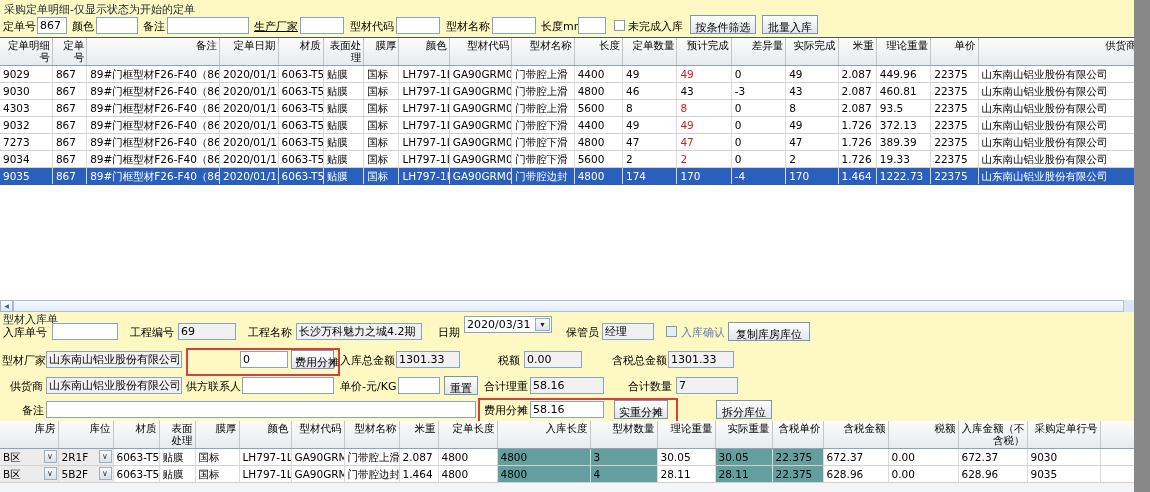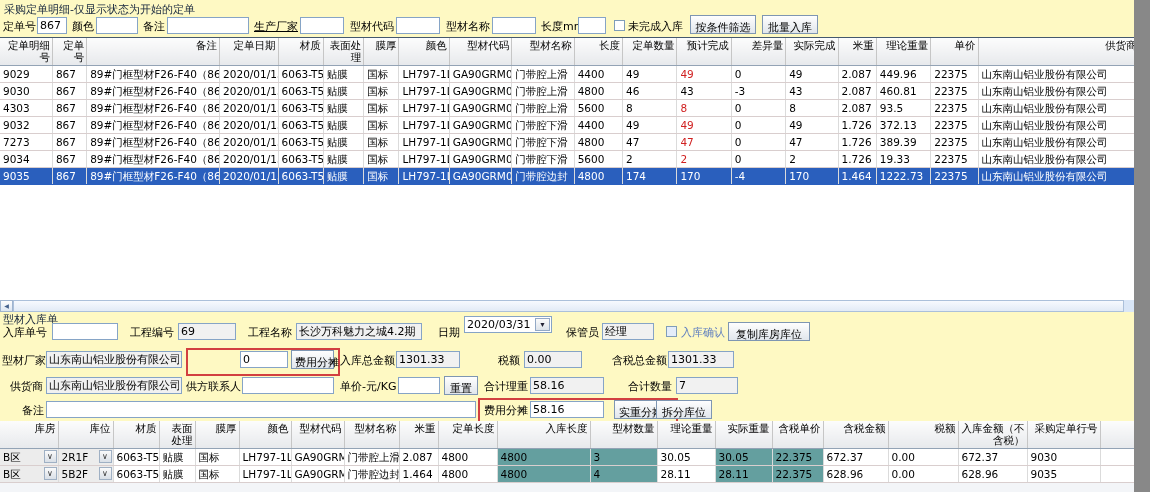--- a/index.html
+++ b/index.html
@@ -333,21 +333,21 @@
     <input class="inp ro" style="left: 530px; top: 377px; width: 74px;" value="58.16">
     <span class="lbl" style="left:628px;top:380px;">合计数量</span>
     <input class="inp ro" style="left: 676px; top: 377px; width: 62px;" value="7">
 
     <span class="lbl" style="left:22px;top:404px;">备注</span>
     <input class="inp" style="left: 46px; top: 401px; width: 430px;" value="">
     <div class="redbox" style="left:478px;top:398px;width:196px;height:24px;"></div>
     <span class="lbl" style="left:484px;top:404px;">费用分摊</span>
     <input class="inp" style="left: 530px; top: 401px; width: 74px;" value="58.16">
     <button class="btn" style="left:614px;top:400px;width:54px;">实重分摊</button>
-    <button class="btn" style="left:656px;top:400px;width:56px;">拆分库位</button>
+    <button class="btn" style="left:716px;top:400px;width:56px;">拆分库位</button>
   </div>
 
   <div class="gridwrap" style="top:421px;height:71px;background:#F3F5F8;">
       <table class="grid">
         <colgroup>
           <col style="width: 58px;">
           <col style="width: 55px;">
           <col style="width: 46px;">
           <col style="width: 36px;">
           <col style="width: 44px;">

